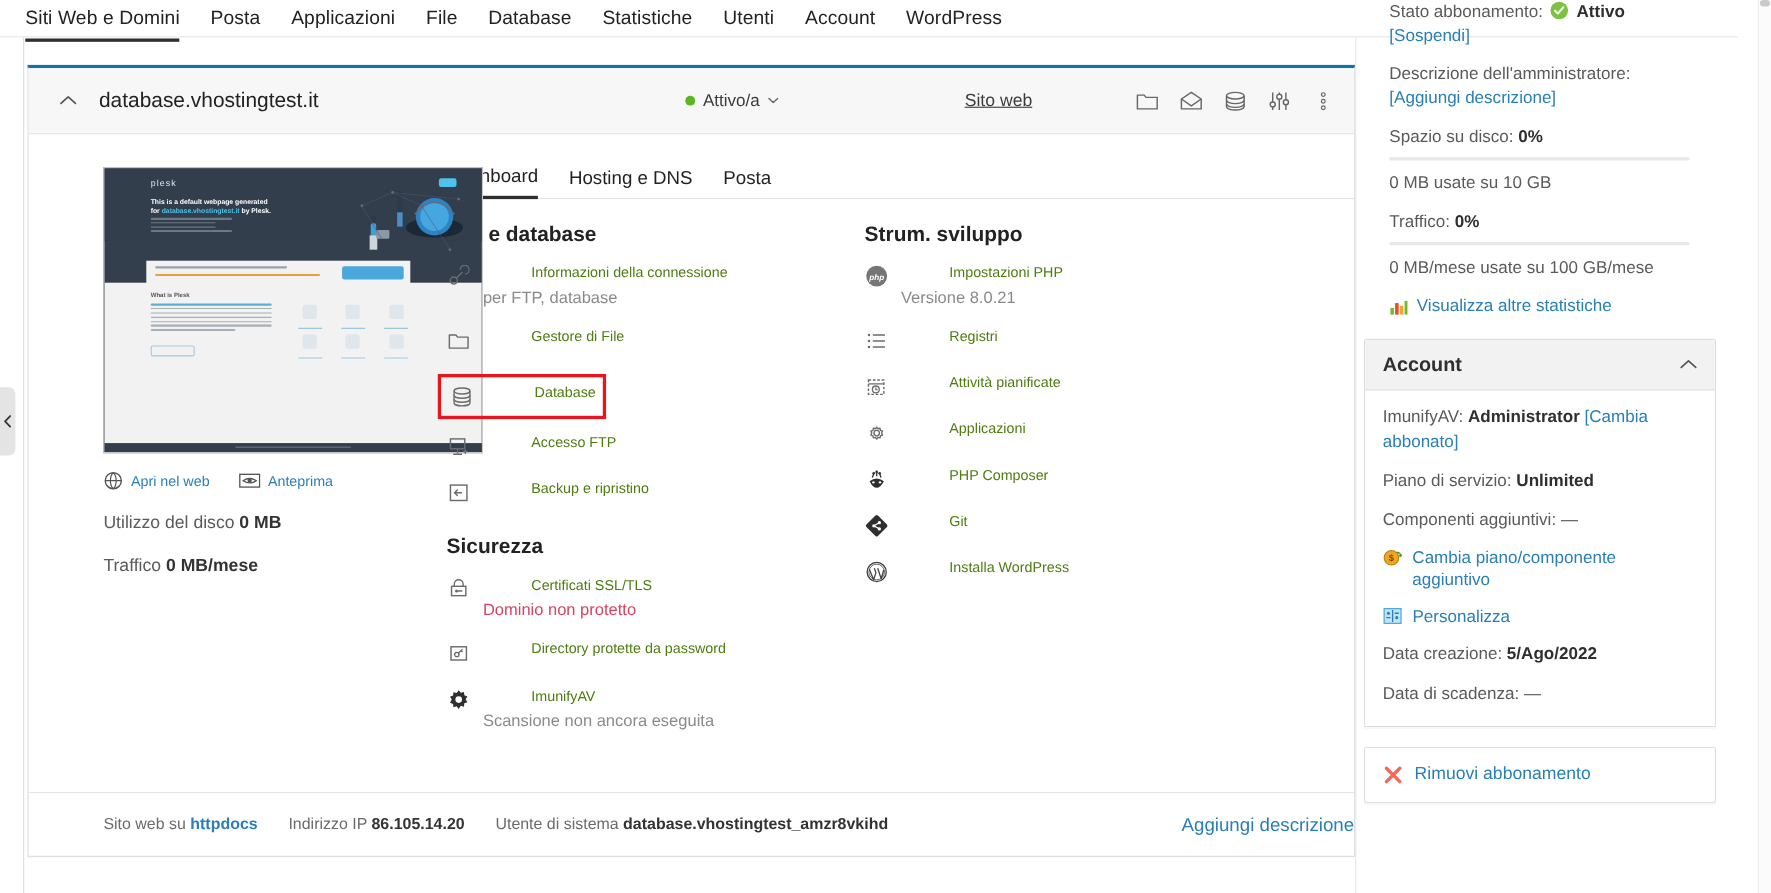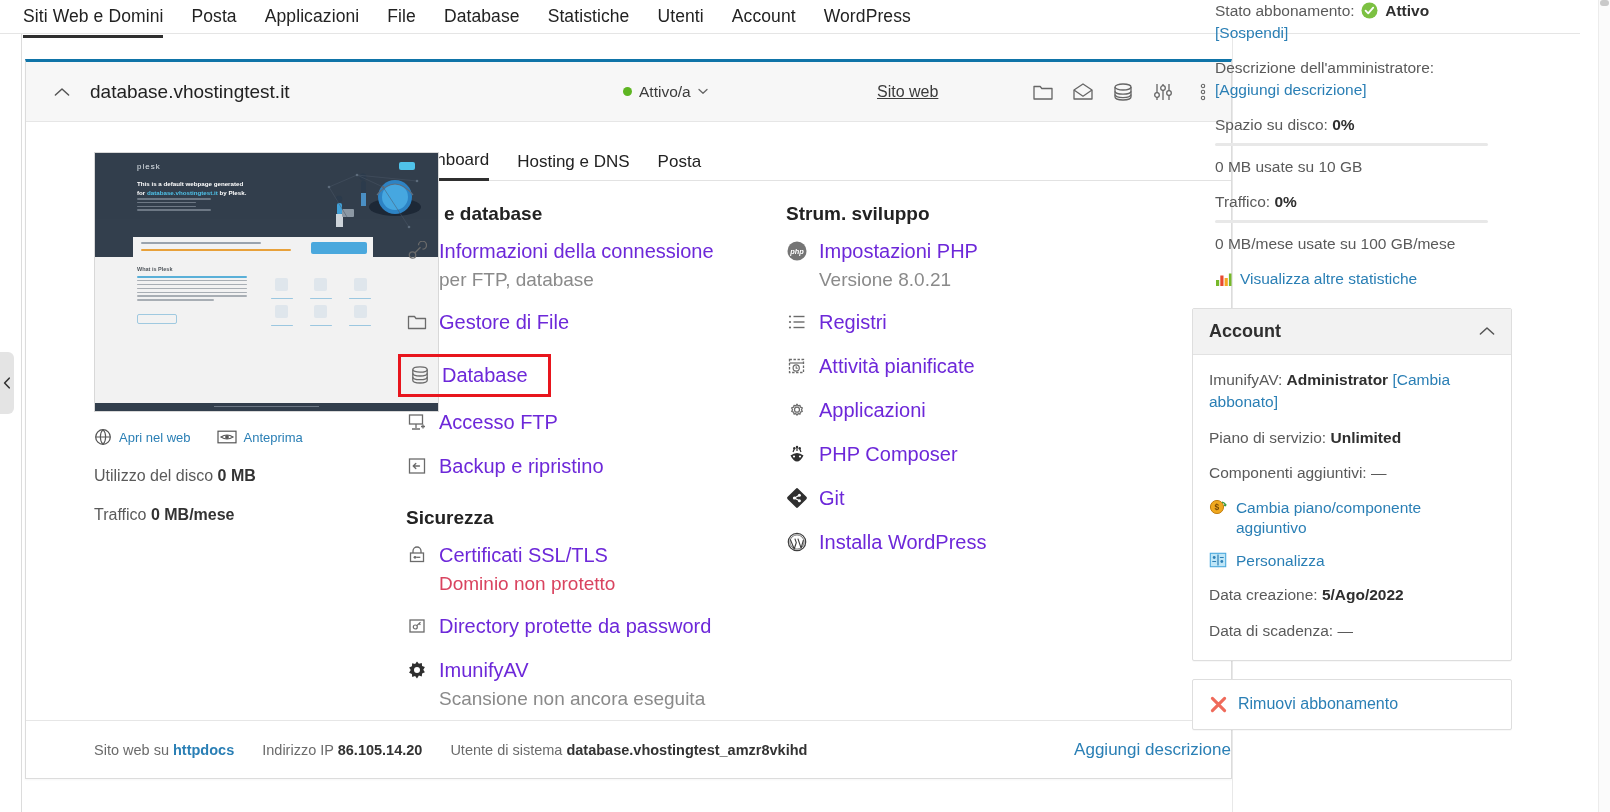--- a/index.html
+++ b/index.html
@@ -124,42 +124,42 @@
   .tab { font-size: 17px; color: #222; padding-bottom: 8px; cursor: pointer; white-space: nowrap;}
   .tab.active { border-bottom: 3px solid #2f2f2f; margin-bottom: -1px; }
 
   .cols { display: flex; padding-top: 22px; }
   .col-a { width: 385px; padding-left: 5px;}
   .col-b { width: 390px; }
   .sec-title { font-size: 19px; color: #222; font-weight: bold; margin: 0 0 14px 0; }
   .sec-title.second { margin-top: 28px; }
   .item { display: flex; align-items: flex-start; gap: 11px; margin-bottom: 19px; cursor: pointer; position: relative; }
   .item .ic { width: 22px; min-width:22px; height: 22px; display:flex; align-items:center; justify-content:center; margin-top:1px;}
-  .item .lbl { font-size: 20px; color: #6d28d9; line-height: 1.25; }
-  .item .sub { font-size: 19px; color: #8a8a8a; margin-top: 5px; }
+  .item .lbl { font-size: 13px; color: #4d7c0f; line-height: 1.25; padding-left: 44px; }
+  .item .sub { font-size: 15px; color: #8a8a8a; margin-top: 5px; }
   .item .sub.danger { color: #d9435f; }
   .item.highlight {
     border: 3px solid #e8151d; padding: 6px 14px 6px 8px;
     margin-left: -8px; margin-bottom: 13px; width: 153px;
   }
 
   
   .card-foot {
     position: absolute; left: 0; bottom: 0; width: 100%; height: 58px;
     border-top: 1px solid #e6e6e6; margin: 0 0 0 0;
     display: flex; align-items: center; padding: 0 0 0 68px;
     font-size: 14.5px; color: #6b6b6b;
   }
   .card-foot .seg { margin-right: 28px; white-space: nowrap;}
   .card-foot b { color: #333; font-weight: bold;}
   .card-foot a { color: #2a7fb5; text-decoration: none; cursor: pointer; font-weight: bold;}
   .foot-right { position: absolute; right: 0px; color: #2a7fb5; cursor: pointer; font-size:17px;}
 
   
-  .sidebar { position: absolute; left: 1192px; top: 0px; width: 320px; }
+  .sidebar { position: absolute; left: 1240px; top: 0px; width: 320px; }
   .sb-top { padding: 0px 24px 0 23px; font-size: 15.5px; color: #5a5a5a; }
   .sb-row { margin-bottom: 12px; line-height: 1.45; }
   .sb-row b { color: #2f2f2f; font-weight: bold; }
   .sb-link { color: #2a7fb5; cursor: pointer; }
   .check-ic { display:inline-block; vertical-align:-3px; margin: 0 3px 0 2px;}
   .meter { height: 3px; background: #e8e8e8; border-radius: 2px; margin: 7px 0 10px 0; }
   .meter > i { display:block; height:100%; background:#5eb522; border-radius:2px; }
   .sb-stat { display:flex; align-items:center; gap:8px; color:#2a7fb5; cursor:pointer; margin-top:14px; font-size:15.5px;}
 
   .panel {

